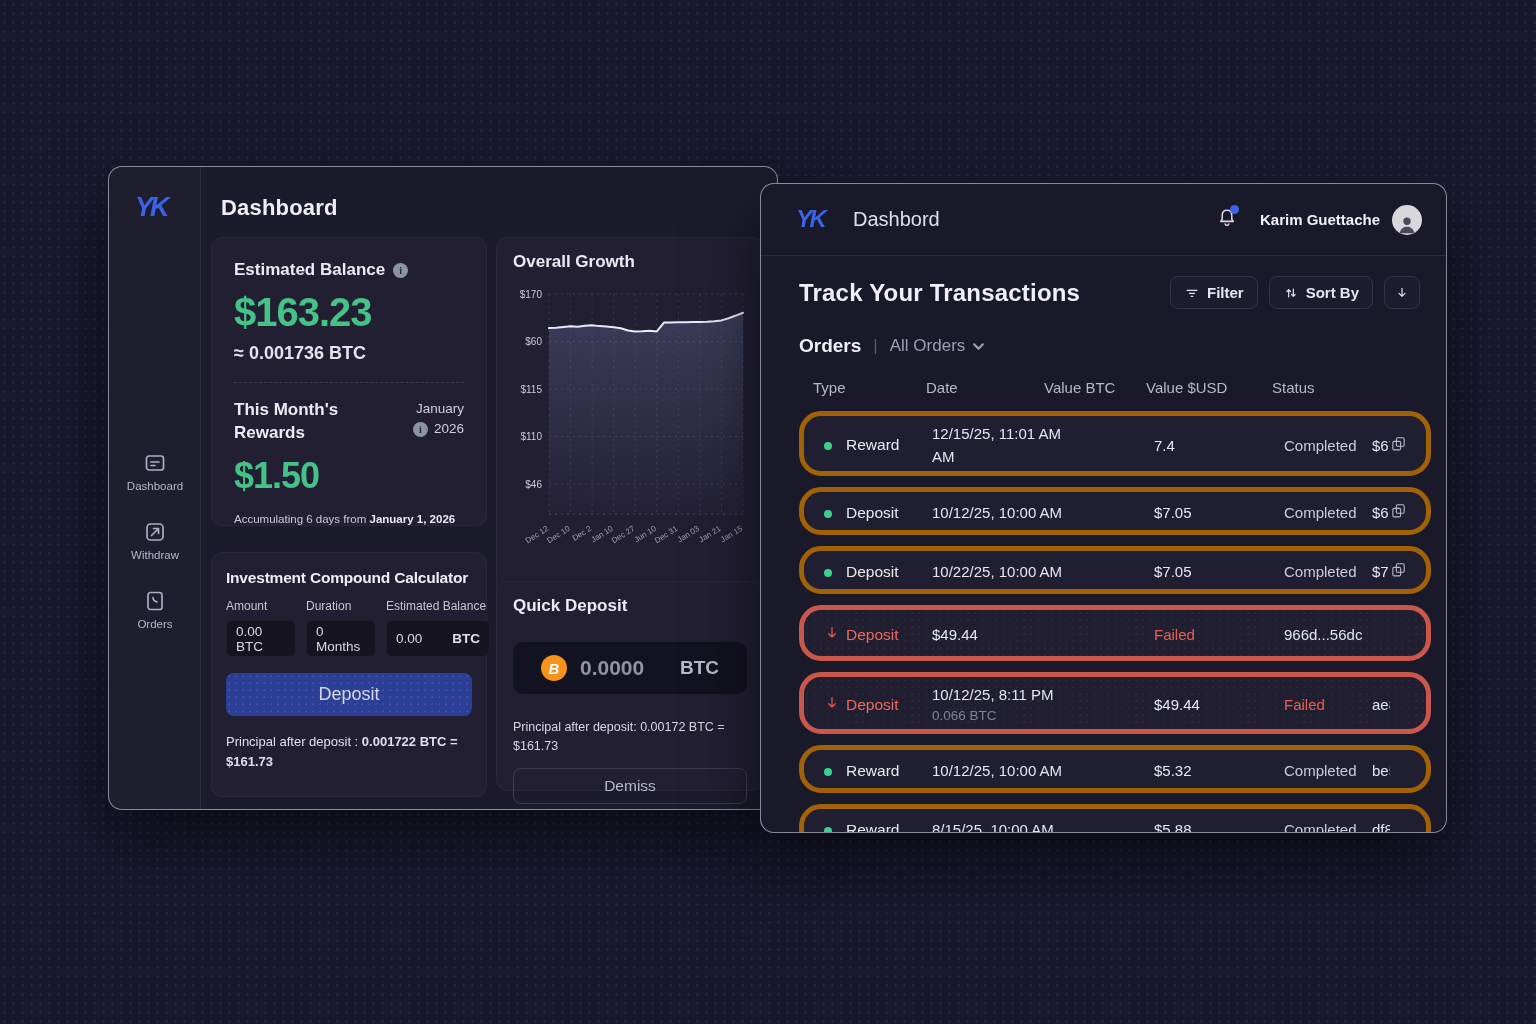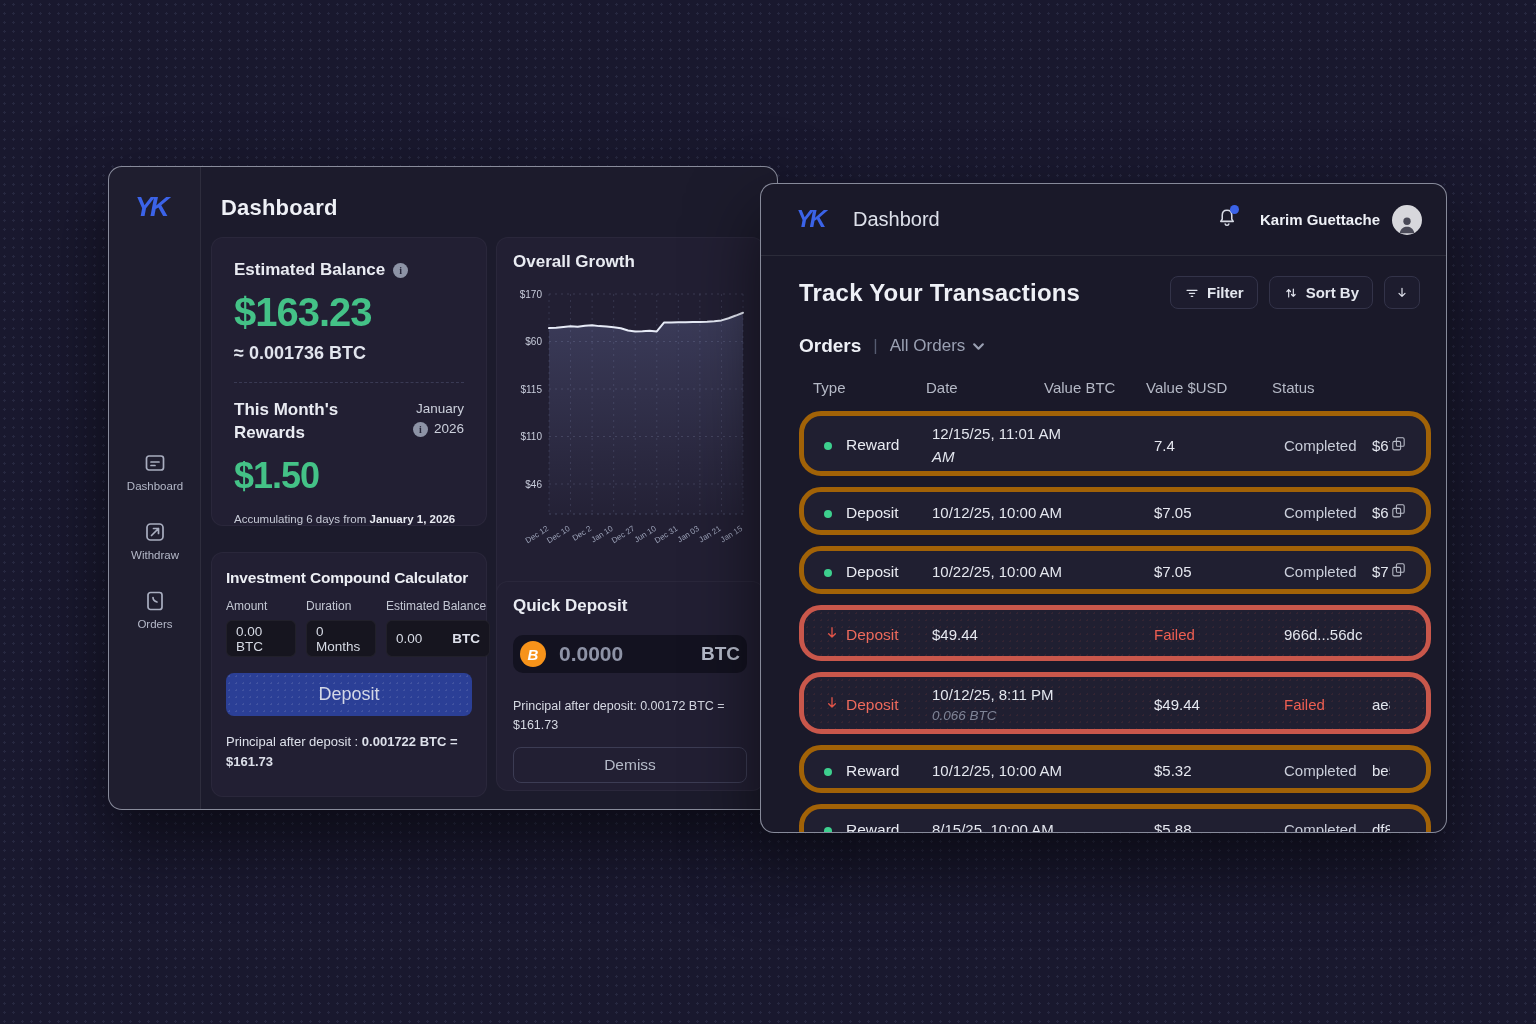--- a/index.html
+++ b/index.html
@@ -64,21 +64,21 @@
   .deposit-btn {
     margin-top:16px; width:100%; height:43px; border:none; border-radius:8px;
     background:#2b3f96;
     background-image:radial-gradient(rgba(255,255,255,0.10) 1px, transparent 1px);
     background-size:7px 7px;
     color:#d3d8e6; font-size:18px; font-family:inherit; cursor:pointer;
   }
   .principal-note { margin-top:16px; font-size:13px; color:#dde0ea; line-height:1.55; }
   .principal-note .pv { font-weight:bold; }
   #growth-chart-holder { margin-top:8px; }
-  .qd-input { margin-top:19px; height:38px; background:#131220; border-radius:10px; display:flex; align-items:center; padding:0 7px; }
+  .qd-input { margin-top:26px; height:52px; background:#131220; border-radius:10px; display:flex; align-items:center; padding:0 28px; }
   .btc-coin { width:26px; height:26px; border-radius:50%; background:#f7931a; display:flex; align-items:center; justify-content:center; flex:0 0 auto; }
   .btc-coin::after { content:"B"; color:#fff; font-weight:bold; font-size:15px; font-style:italic; }
   .qd-value { font-size:21px; font-weight:bold; color:#8e93a6; margin-left:13px; flex:1; }
   .qd-cur { font-size:19px; font-weight:bold; color:#b6bbca; }
   .qd-note { margin-top:24px; font-size:12.5px; color:#d6d9e3; line-height:1.5; }
   .dismiss-btn { margin-top:12px; width:100%; height:36px; background:transparent; border:1px solid #3c3c54; border-radius:8px; color:#b5bac8; font-size:15.5px; font-family:inherit; cursor:pointer; }
   
   #right-window { left:760px; top:183px; width:687px; height:650px; background:#1a1929; z-index:2; }
   .rw-header { height:72px; display:flex; align-items:center; padding:0 24px 0 30px; border-bottom:1px solid rgba(255,255,255,0.08); }
   .rw-header .logo2 svg { width:46px; height:34px; }
@@ -117,21 +117,21 @@
     background-size:7px 7px;
     min-height:58px;
   }
   .tx-row.two-line { min-height:56px; }
   .dot { width:8px; height:8px; border-radius:50%; background:#3dcf8e; display:inline-block; }
   .fail-arrow { width:16px; height:16px; stroke:#e05347; fill:none; stroke-width:2; stroke-linecap:round; stroke-linejoin:round; display:none; }
   .tx-row.failed .fail-arrow { display:inline; }
   .cell.type { font-size:15.5px; color:#e8eaf1; }
   .tx-row.failed .cell.type { color:#ee6a5c; }
   .cell.date { font-size:15px; color:#e3e6ee; line-height:1.55; }
-  .cell.date .d2 { display:none;font-style:italic; }
+  .cell.date .d2 { display:none; }
   .cell.date .d2.show { display:block; }
   .cell.date .d2.muted { color:#7f8497; font-size:13.5px; }
   .cell.value { font-size:15px; color:#e6e8f0; }
   .cell.status { font-size:15px; color:#c9cdd9; }
   .tx-row.failed .cell.status { color:#ee5f52; font-weight:normal; }
   .cell.hash { font-size:15px; color:#e3e6ee; white-space:nowrap; overflow:hidden; }
   .cell.copy svg { width:17px; height:17px; stroke:#b9bdc9; fill:none; stroke-width:1.5; stroke-linejoin:round; cursor:pointer; display:none; }
   .cell.copy svg.show { display:inline; }
   .logo-text { font-style:italic; font-weight:bold; fill:#3b63e8; font-size:27px; letter-spacing:-3px; }
 </style>

